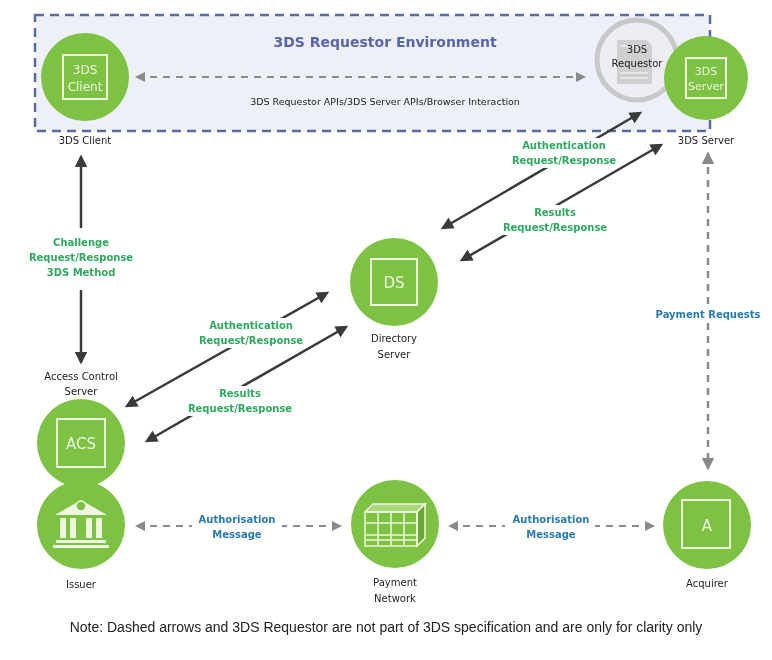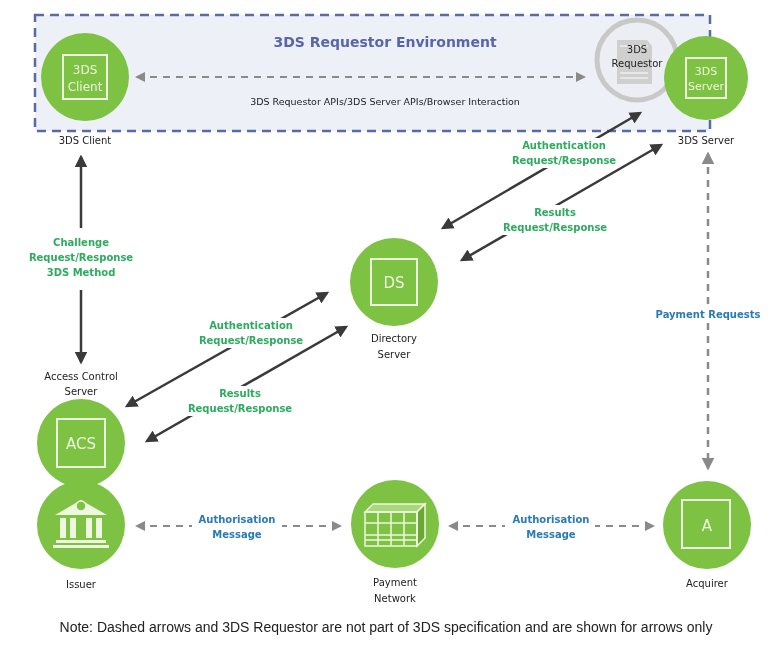--- a/index.html
+++ b/index.html
@@ -153,13 +153,13 @@
   <text x="708" y="318" text-anchor="middle" class="label-blue">Payment Requests</text>
 
   <g>
     <circle cx="707" cy="525" r="44" fill="#7dc242"></circle>
     <rect x="682" y="500" width="48" height="48" fill="none" stroke="#eef7e0" stroke-width="2"></rect>
     <text x="707" y="531" text-anchor="middle" class="node-text">A</text>
     <text x="707" y="587" text-anchor="middle" class="caption">Acquirer</text>
   </g>
 </svg>
 
-<div class="note">Note: Dashed arrows and 3DS Requestor are not part of 3DS specification and are shown for arrows only</div>
+<div class="note">Note: Dashed arrows and 3DS Requestor are not part of 3DS specification and are only for clarity only</div>
 
 </body></html>

